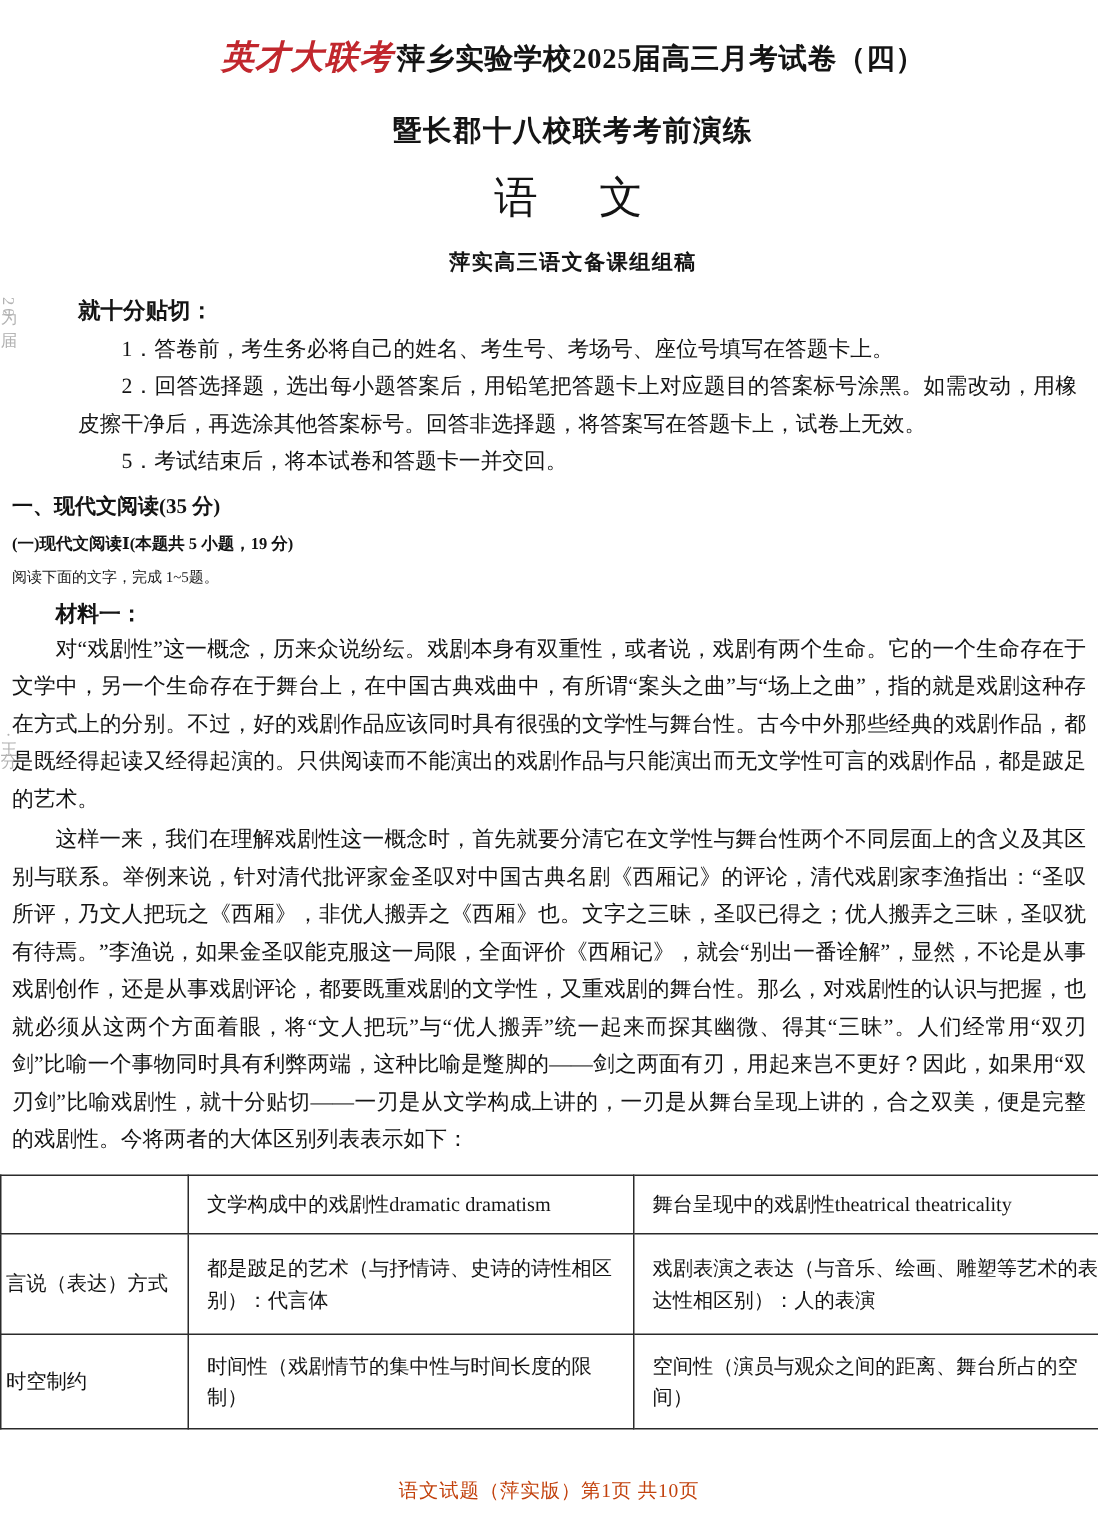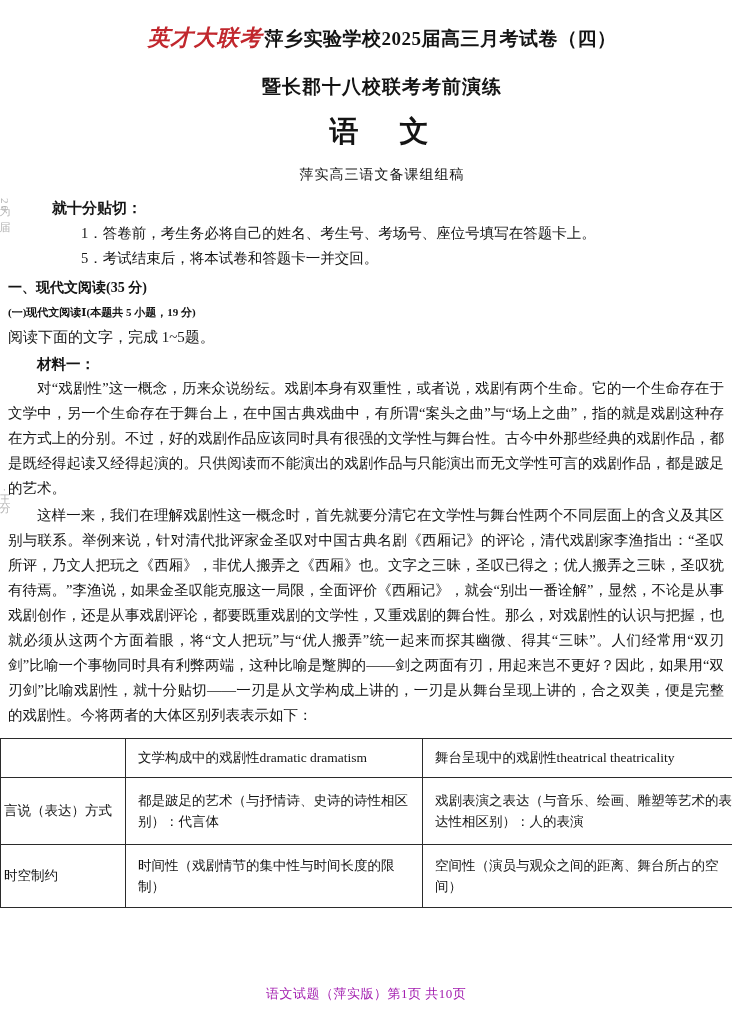--- a/index.html
+++ b/index.html
@@ -27,31 +27,31 @@
   .title-line{font-size:19px;font-weight:bold;line-height:1.45;letter-spacing:.5px;}
   .brand{
     color:#c1272d;
     font-size:22px;
     font-weight:bold;
     font-style:italic;
     letter-spacing:1px;
     margin-right:2px;
   }
   .subtitle{font-size:19px;font-weight:bold;margin-top:20px;letter-spacing:1px;}
-  .subject{font-size:29px;font-weight:bold;margin-top:12px;letter-spacing:6px;}
-  .byline{font-size:14px;font-weight:normal;margin-top:14px;letter-spacing:1px;}
+  .subject{font-size:29px;font-weight:normal;margin-top:12px;letter-spacing:6px;}
+  .byline{font-size:14px;font-weight:bold;margin-top:14px;letter-spacing:1px;}
 
   .notice{margin:12px 14px 0 52px;font-size:14.5px;line-height:25px;}
   .notice-label{font-weight:bold;font-size:15px;}
   .notice-item{margin:0;text-indent:2em;text-align:justify;}
 
   .content{margin:8px 8px 0 8px;}
   .sec-heading{font-weight:bold;font-size:14px;margin-top:8px;}
   .sub-heading{font-weight:bold;font-size:11px;margin-top:8px;}
-  .instruction{font-size:15px;margin-top:8px;}
+  .instruction{font-size:10px;margin-top:8px;}
   .material-label{font-weight:bold;font-size:14.5px;margin-top:8px;text-indent:2em;}
   .para{
     margin:2px 0 0 0;
     font-size:14.5px;line-height:25px;
     text-indent:2em;text-align:justify;
   }
 
   .cmp-table{
     border-collapse:collapse;
     margin:10px 0 0 -8px; 
@@ -69,21 +69,21 @@
   }
   .cmp-table td.c1{width:118px;padding:5px 3px;}
   .cmp-table td.c2{width:272px;}
   .cmp-table td.c3{width:300px;}
   .cmp-table tr.hdr td{height:28px;}
   .cmp-table tr.r2 td{height:56px;}
   .cmp-table tr.r3 td{height:52px;}
 
   footer{
     position:absolute;left:0;right:0;bottom:16px;
-    text-align:center;font-size:13px;color:#a21caf;
+    text-align:center;font-size:13px;color:#c2410c;
     letter-spacing:.5px;
   }
 </style>
 </head>
 <body>
 
 <div class="doc">
 
   <div class="margin-note mn1">为20届</div>
   <div class="margin-note mn2">王·分</div>
@@ -93,20 +93,21 @@
       <span class="brand">英才大联考</span><span>萍乡实验学校2025届高三月考试卷（四）</span>
     </div>
     <div class="subtitle">暨长郡十八校联考考前演练</div>
     <div class="subject">语　文</div>
     <div class="byline">萍实高三语文备课组组稿</div>
   </header>
 
   <section class="notice">
     <div class="notice-label">就十分贴切：</div>
     <p class="notice-item">1．答卷前，考生务必将自己的姓名、考生号、考场号、座位号填写在答题卡上。</p>
+    <p class="notice-item">2．回答选择题，选出每小题答案后，用铅笔把答题卡上对应题目的答案标号涂黑。如需改动，用橡皮擦干净后，再选涂其他答案标号。回答非选择题，将答案写在答题卡上，试卷上无效。</p>
     <p class="notice-item">5．考试结束后，将本试卷和答题卡一并交回。</p>
   </section>
 
   <section class="content">
     <div class="sec-heading">一、现代文阅读(35 分)</div>
     <div class="sub-heading">(一)现代文阅读Ⅰ(本题共 5 小题，19 分)</div>
     <div class="instruction">阅读下面的文字，完成 1~5题。</div>
     <div class="material-label">材料一：</div>
     <p class="para">对“戏剧性”这一概念，历来众说纷纭。戏剧本身有双重性，或者说，戏剧有两个生命。它的一个生命存在于文学中，另一个生命存在于舞台上，在中国古典戏曲中，有所谓“案头之曲”与“场上之曲”，指的就是戏剧这种存在方式上的分别。不过，好的戏剧作品应该同时具有很强的文学性与舞台性。古今中外那些经典的戏剧作品，都是既经得起读又经得起演的。只供阅读而不能演出的戏剧作品与只能演出而无文学性可言的戏剧作品，都是跛足的艺术。</p>
     <p class="para">这样一来，我们在理解戏剧性这一概念时，首先就要分清它在文学性与舞台性两个不同层面上的含义及其区别与联系。举例来说，针对清代批评家金圣叹对中国古典名剧《西厢记》的评论，清代戏剧家李渔指出：“圣叹所评，乃文人把玩之《西厢》，非优人搬弄之《西厢》也。文字之三昧，圣叹已得之；优人搬弄之三昧，圣叹犹有待焉。”李渔说，如果金圣叹能克服这一局限，全面评价《西厢记》，就会“别出一番诠解”，显然，不论是从事戏剧创作，还是从事戏剧评论，都要既重戏剧的文学性，又重戏剧的舞台性。那么，对戏剧性的认识与把握，也就必须从这两个方面着眼，将“文人把玩”与“优人搬弄”统一起来而探其幽微、得其“三昧”。人们经常用“双刃剑”比喻一个事物同时具有利弊两端，这种比喻是蹩脚的——剑之两面有刃，用起来岂不更好？因此，如果用“双刃剑”比喻戏剧性，就十分贴切——一刃是从文学构成上讲的，一刃是从舞台呈现上讲的，合之双美，便是完整的戏剧性。今将两者的大体区别列表表示如下：</p>

